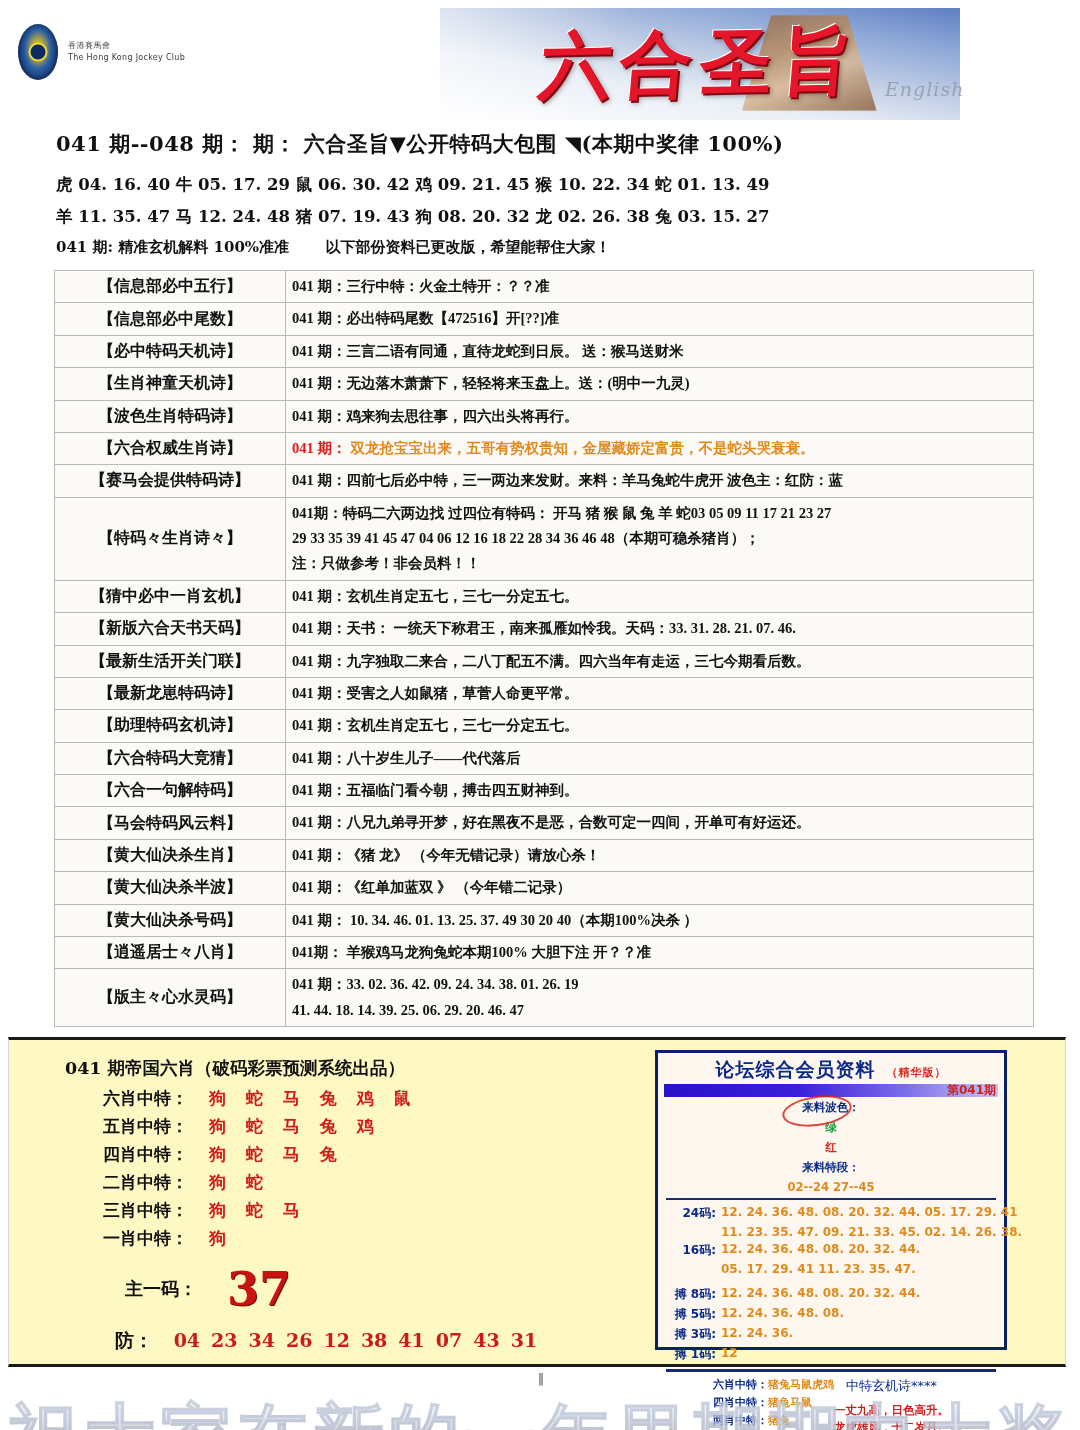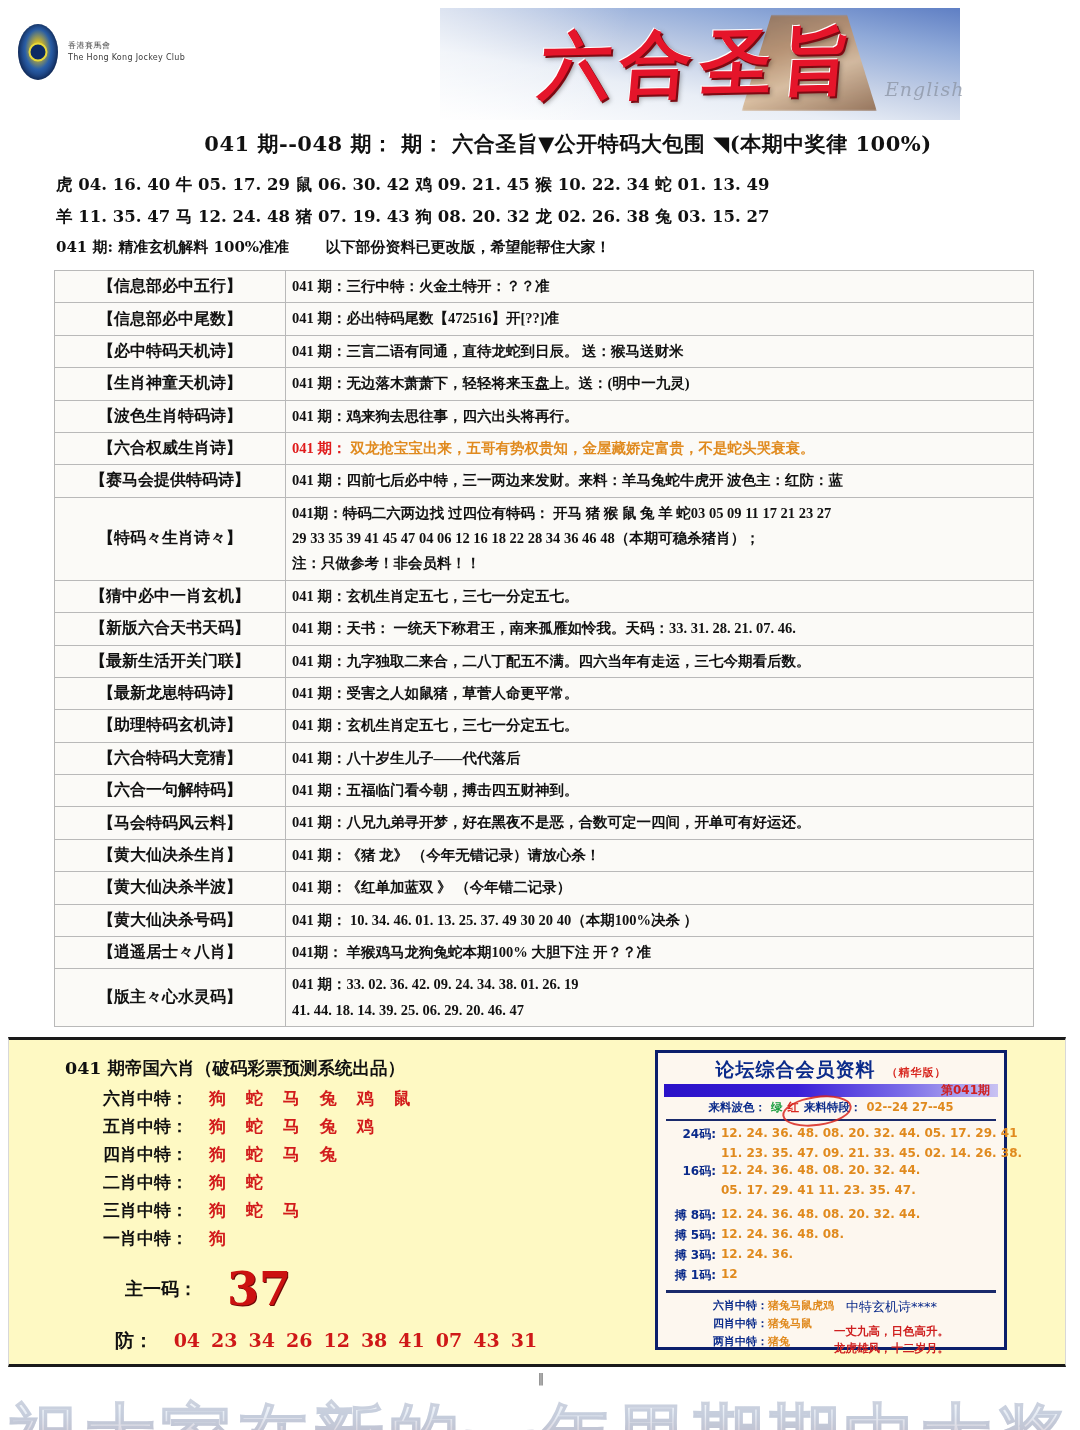--- a/index.html
+++ b/index.html
@@ -58,21 +58,21 @@
     position:absolute;right:8px;bottom:10px;
     font-size:19px;color:#8f98a8;font-style:italic;
     font-family:"DejaVu Serif","Liberation Serif",serif;
     letter-spacing:1px;opacity:.8;
   }
 
   
   .lines{padding:0 0 0 56px;}
   .line-title{
     font-family:"DejaVu Serif","Liberation Serif",serif;
-    font-size:21px;font-weight:bold;letter-spacing:.5px;margin:0 0 16px 0;white-space:nowrap;text-align:center;
+    font-size:21px;font-weight:bold;letter-spacing:.5px;margin:0 0 16px 0;white-space:nowrap;
   }
   .zodiac-line{
     font-family:"DejaVu Serif","Liberation Serif",serif;
     font-size:16.5px;font-weight:bold;margin:0 0 10px 0;letter-spacing:0;white-space:nowrap;
   }
   .note-line{
     font-family:"DejaVu Serif","Liberation Serif",serif;
     font-size:15px;font-weight:bold;margin:0 0 9px 0;white-space:nowrap;
   }
   .note-line .sp{display:inline-block;width:26px;}
@@ -145,25 +145,25 @@
   .mbox-title{
     text-align:center;font-size:19px;font-weight:bold;color:#0a2a8a;white-space:nowrap;
     letter-spacing:1px;line-height:1.1;margin-top:2px;
   }
   .mbox-title .sub{font-size:11px;color:#d8271f;margin-left:11px;}
   .mbar{
     margin-top:4px;height:13px;width:100%;position:relative;
     background:linear-gradient(90deg,#2a12c8 0%, #3b1fd8 40%, #7b6de8 72%, #c9c2f2 100%);
   }
   .mbar .issue{
-    position:absolute;right:8px;top:-2px;font-size:12px;font-weight:bold;color:#cf2020;
+    position:absolute;right:2px;top:-2px;font-size:12px;font-weight:bold;color:#cf2020;
   }
   .mrow-wave{
     margin-top:3px;font-size:11.5px;font-weight:bold;color:#0a2a8a;white-space:nowrap;
-    display:flex;gap:5px;align-items:center;justify-content:center;position:relative;
+    display:flex;gap:5px;align-items:center;justify-content:center;position:relative;flex-direction:column;
   }
   .mrow-wave .g{color:#159b3a;}
   .mrow-wave .r{color:#d8271f;}
   .mrow-wave .o{color:#e08a1e;}
   .ellipse{
     position:absolute;left:118px;top:-4px;width:66px;height:26px;
     border:2px solid #d8271f;border-radius:50%;transform:rotate(-8deg);opacity:.85;
   }
   .mhr{border:none;border-top:2px solid #1a2a6b;margin:4px 2px 5px 2px;}
   .mline{

